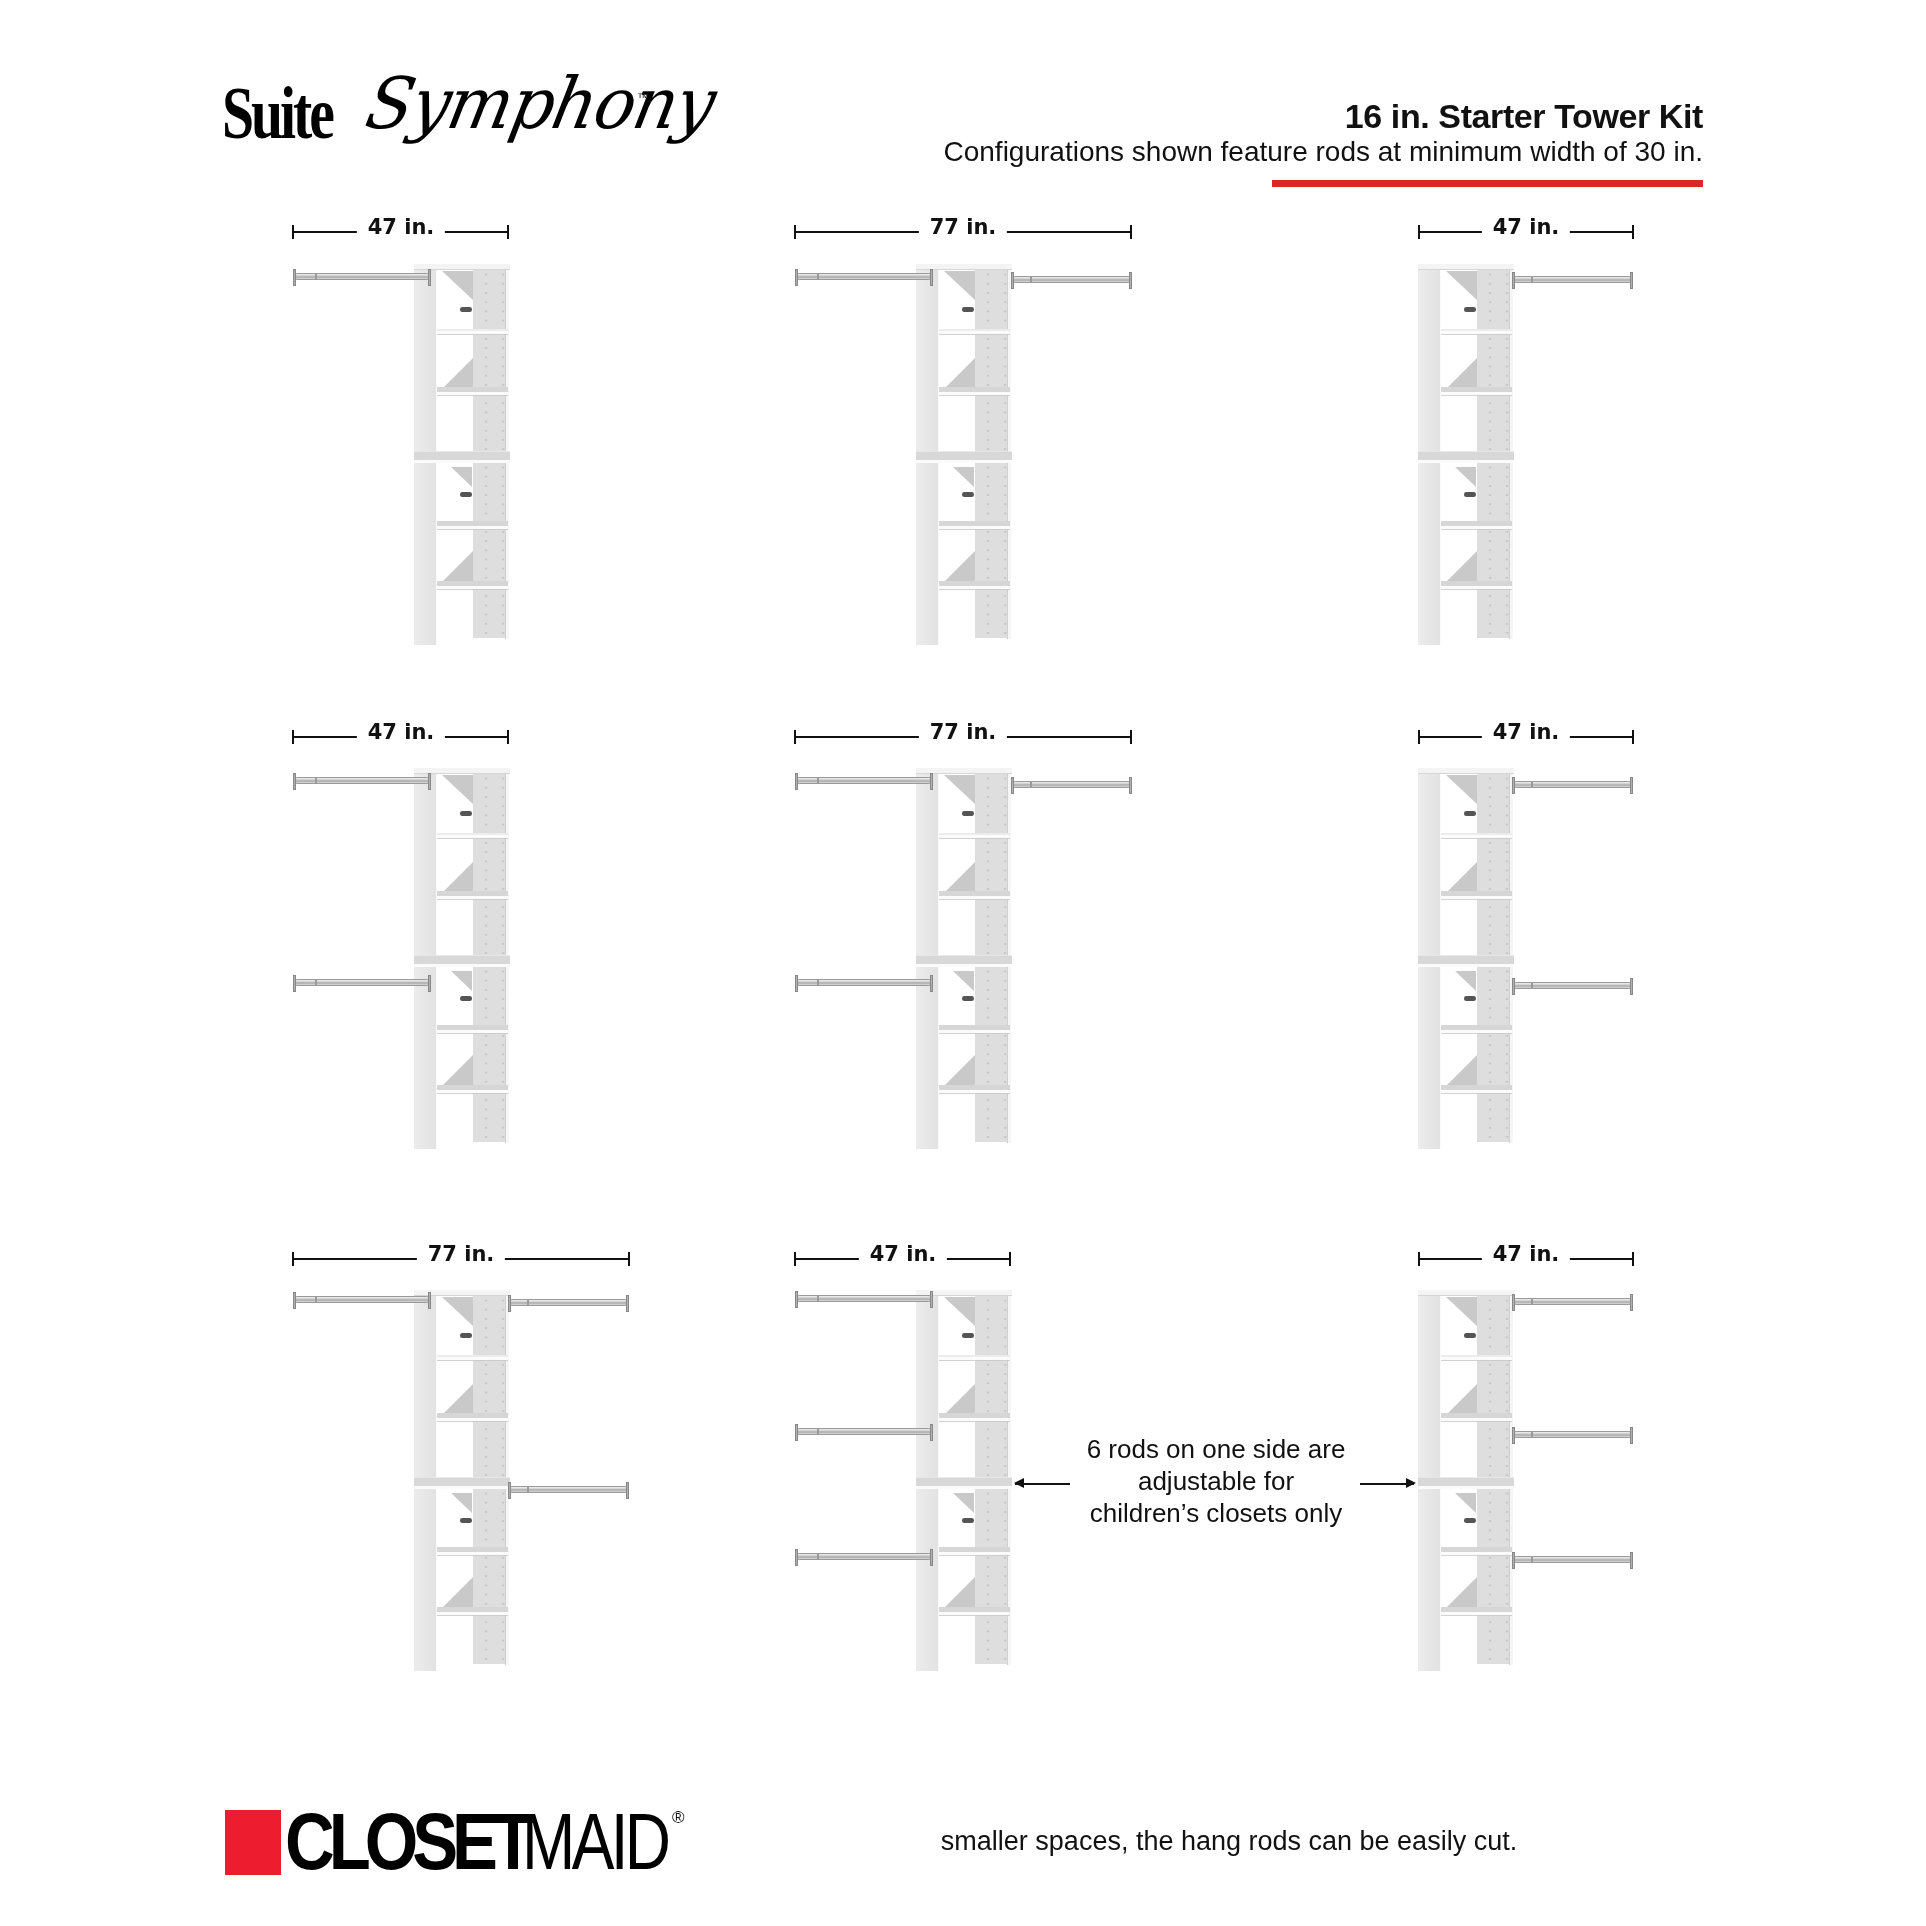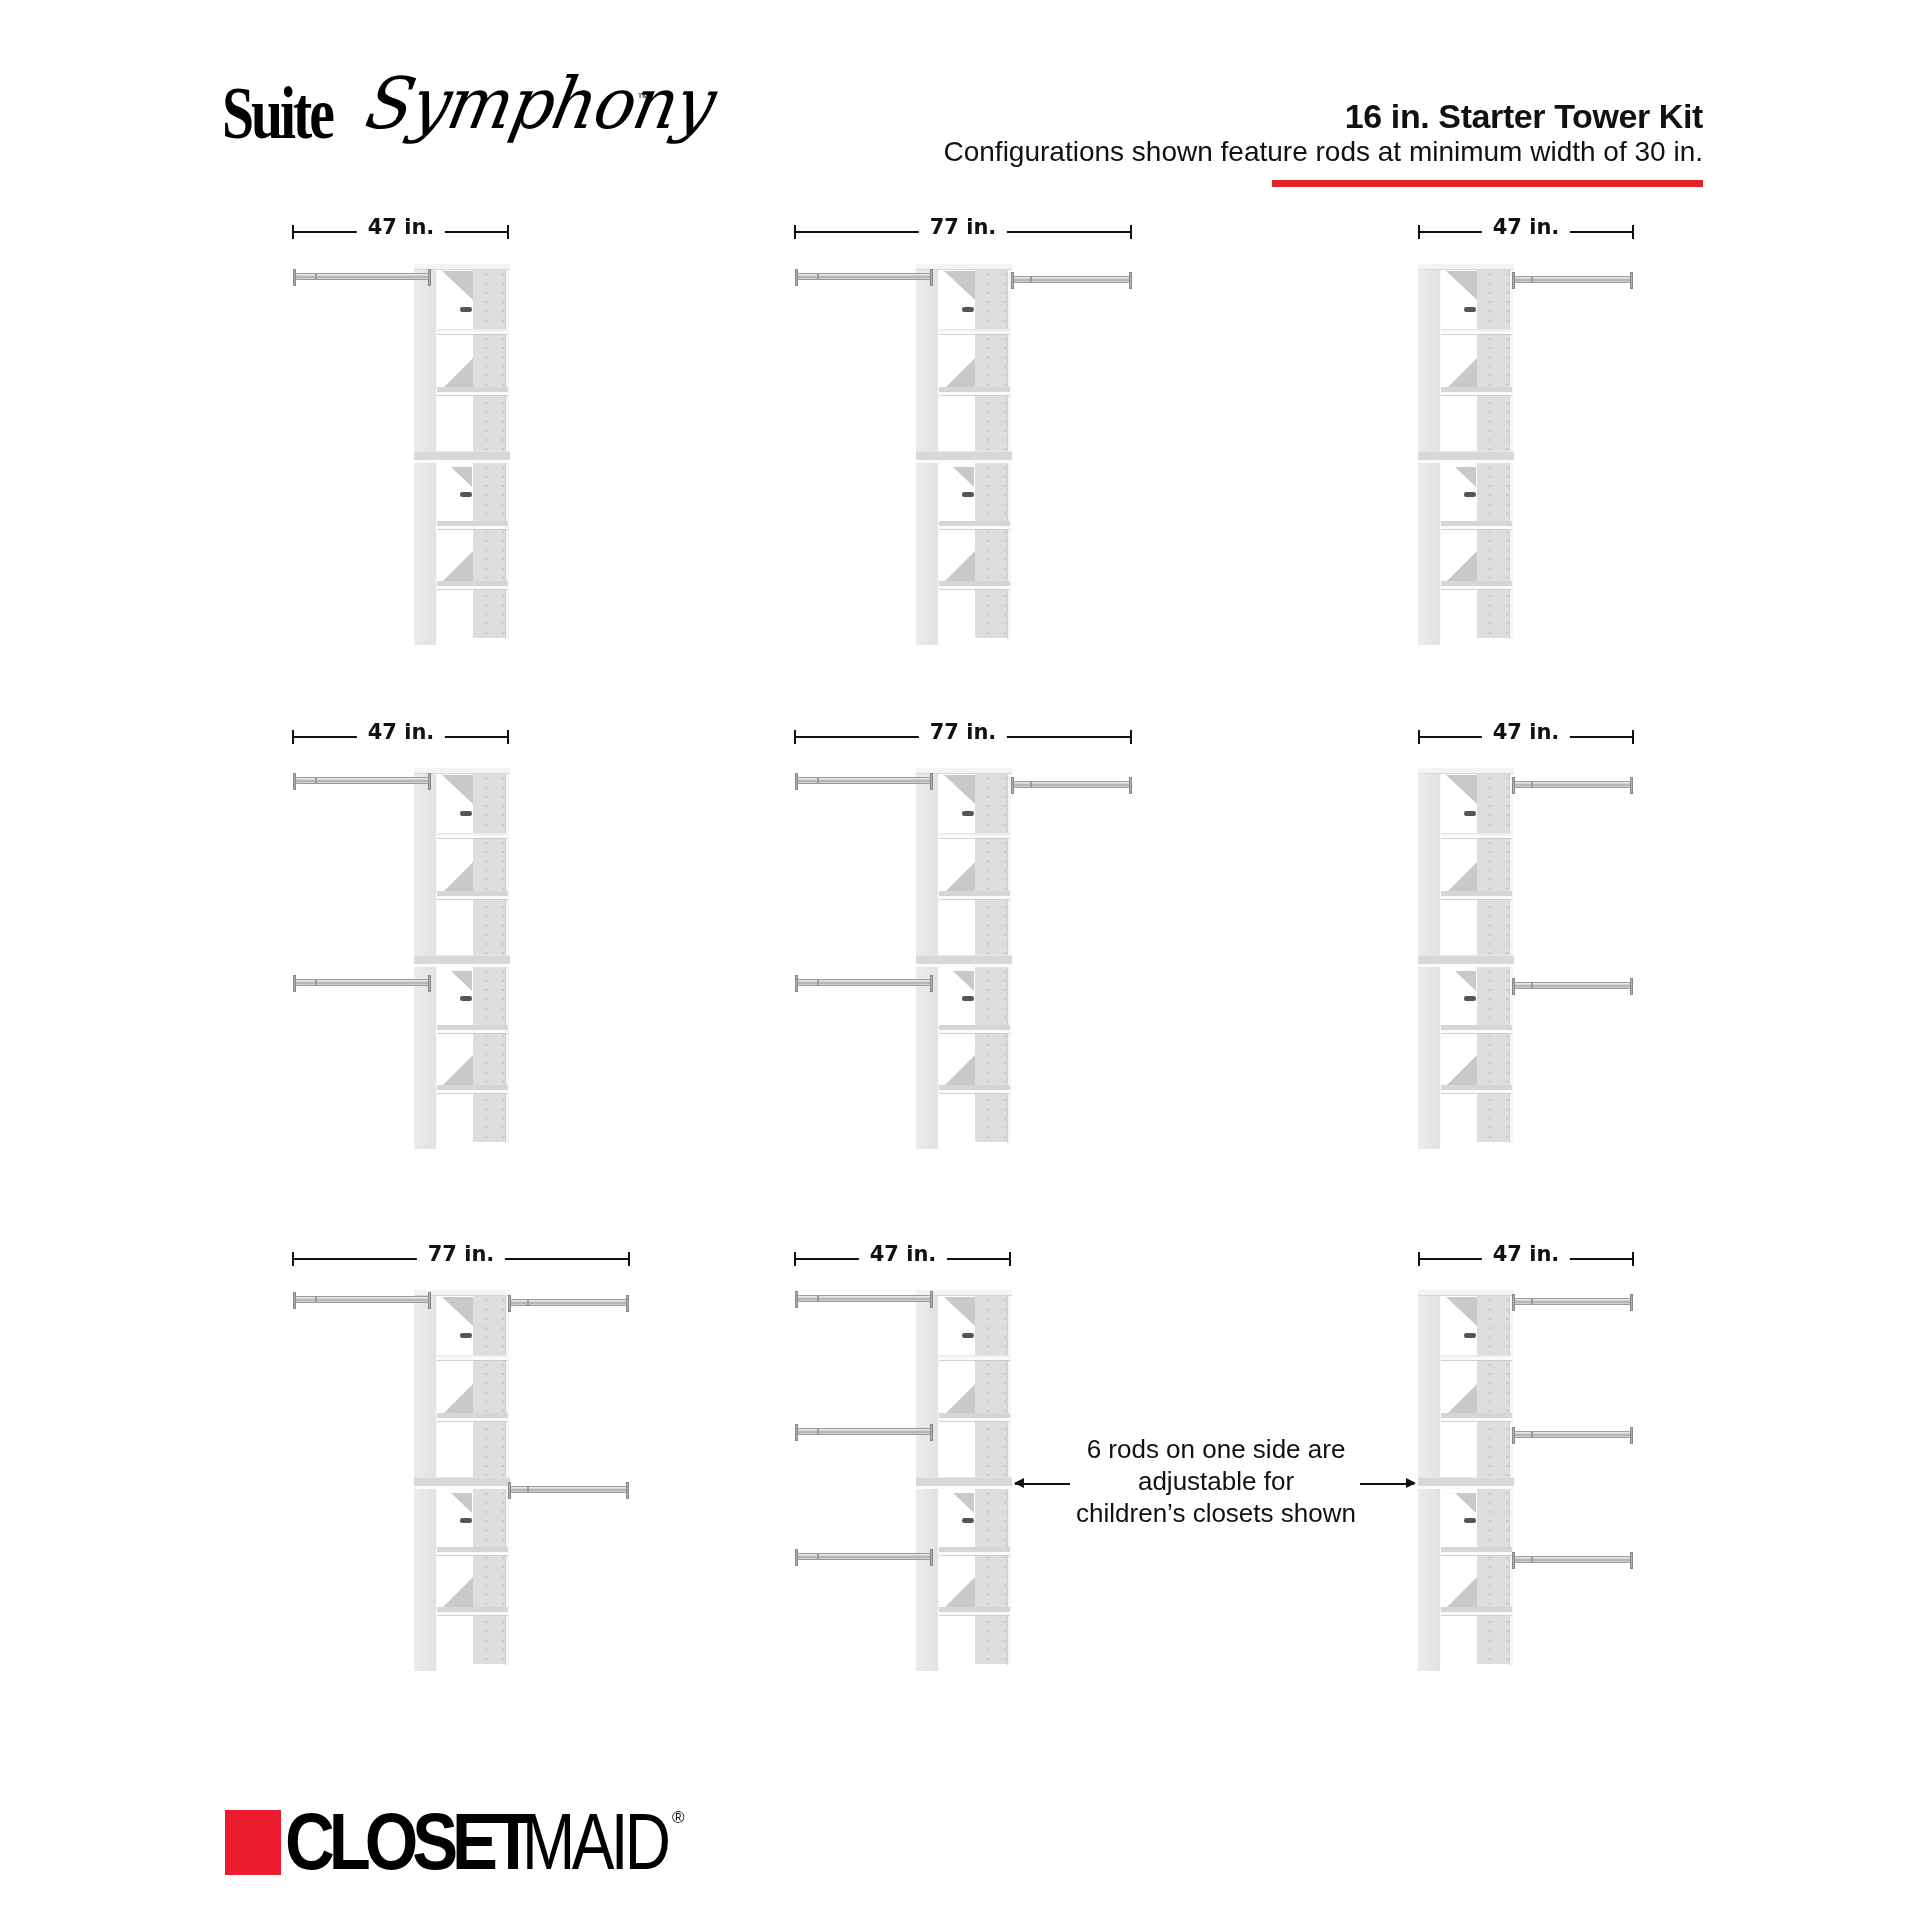--- a/index.html
+++ b/index.html
@@ -422,26 +422,27 @@
         <div class="end l"></div>
         <div class="joint" style="left:17px"></div>
         <div class="end r"></div>
       </div>
     </div>
   </div>
 
 <div class="callout">
   <div>6 rods on one side are</div>
   <div>adjustable for</div>
-  <div>children’s closets shown</div>
+  <div>children’s closets only</div>
 </div>
 <div class="arrow left" style="left:1015px; top:1483px; width:55px;"></div>
 <div class="arrow right" style="left:1360px; top:1483px; width:54px;"></div>
 
 <div class="cm-logo">
   <div class="cm-square"></div>
   <span class="cm-closet">CLOSET</span>
   <span class="cm-maid">MAID</span>
   <span class="cm-reg">®</span>
 </div>
 <div class="footer-note">
+  <div>smaller spaces, the hang rods can be easily cut.</div>
 </div>
 
 
 </body></html>

